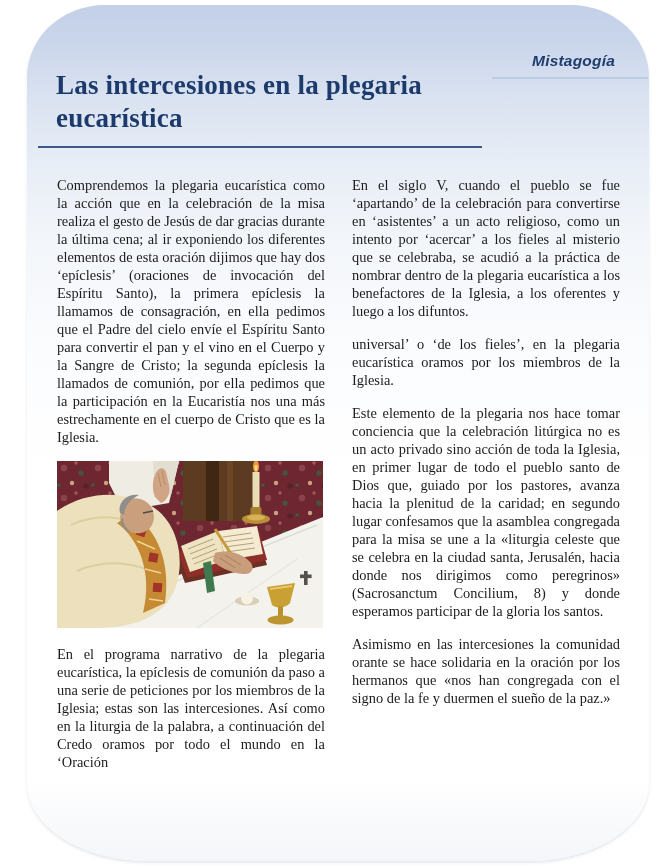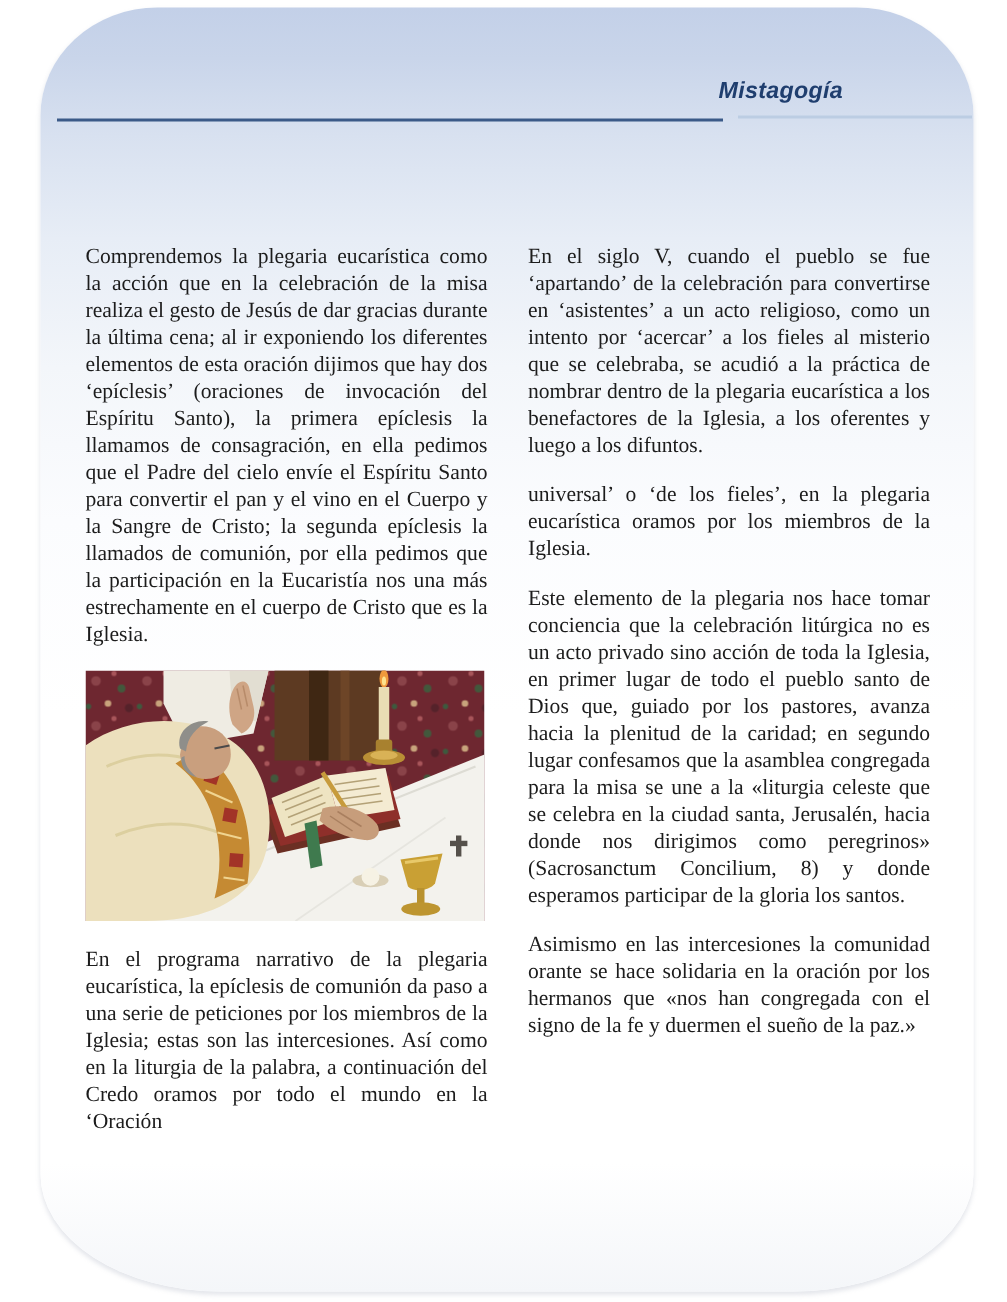--- a/index.html
+++ b/index.html
@@ -12,48 +12,49 @@
     border-radius:78px 78px 120px 120px / 72px 72px 78px 78px;
     background:linear-gradient(180deg,
       #c3d0e8 0%, #c9d5ea 4%, #d8e1f0 10%, #e7edf6 18%,
       #f3f6fa 28%, #fbfcfe 40%, #ffffff 55%, #ffffff 90%, #f4f6f9 100%);
     box-shadow:0 2px 3px rgba(150,160,180,0.25);
   }
   
   .badge-wrap{position:absolute;top:47px;right:0;width:170px;}
   .badge-text{
     font-family:"Liberation Sans", sans-serif;font-weight:bold;font-style:italic;
-    font-size:15.5px;color:#1f3e6e;text-align:left;padding-right:34px;letter-spacing:.2px;
+    font-size:15.5px;color:#1f3e6e;text-align:right;padding-right:34px;letter-spacing:.2px;
   }
   .badge-rule{height:2px;background:#bccde3;width:156px;margin:7px 1px 0 auto;}
   
   .title-wrap{position:absolute;left:11px;top:64px;width:444px;}
   .title-wrap h1{
     margin:0;padding-left:18px;font-size:27px;line-height:1.24;
     font-weight:bold;color:#1c3a6b;letter-spacing:.2px;
   }
   .title-rule{height:2px;background:#3b5a88;margin-top:10px;}
   
-  .columns{position:absolute;left:30px;top:157px;width:563px;display:flex;gap:27px;}
+  .columns{position:absolute;left:30px;top:171px;width:563px;display:flex;gap:27px;}
   .col{width:268px;font-size:14.4px;line-height:18px;text-align:justify;color:#1c1c1c;}
   .col p{margin:0 0 15px 0;}
   figure.photo{width:266px;height:167px;margin:2px 0 17px 0;padding:0;}
   figure.photo svg{display:block;width:266px;height:167px;}
 </style>
 </head>
 <body>
 
 <div class="card">
 
   <div class="badge-wrap">
     <div class="badge-text">Mistagogía</div>
     <div class="badge-rule"></div>
   </div>
 
   <div class="title-wrap">
+    <h1>Las intercesiones en la plegaria eucarística</h1>
     <div class="title-rule"></div>
   </div>
 
   <div class="columns">
 
     <div class="col">
       <p>Comprendemos la plegaria eucarística como la acción que en la celebración de la misa realiza el gesto de Jesús de dar gracias durante la última cena; al ir exponiendo los diferentes elementos de esta oración dijimos que hay dos ‘epíclesis’ (oraciones de invocación del Espíritu Santo), la primera epíclesis la llamamos de consagración, en ella pedimos que el Padre del cielo envíe el Espíritu Santo para convertir el pan y el vino en el Cuerpo y la Sangre de Cristo; la segunda epíclesis la llamados de comunión, por ella pedimos que la participación en la Eucaristía nos una más estrechamente en el cuerpo de Cristo que es la Iglesia.</p>
 
       <figure class="photo">
         <svg viewBox="0 0 266 167" preserveAspectRatio="none">

